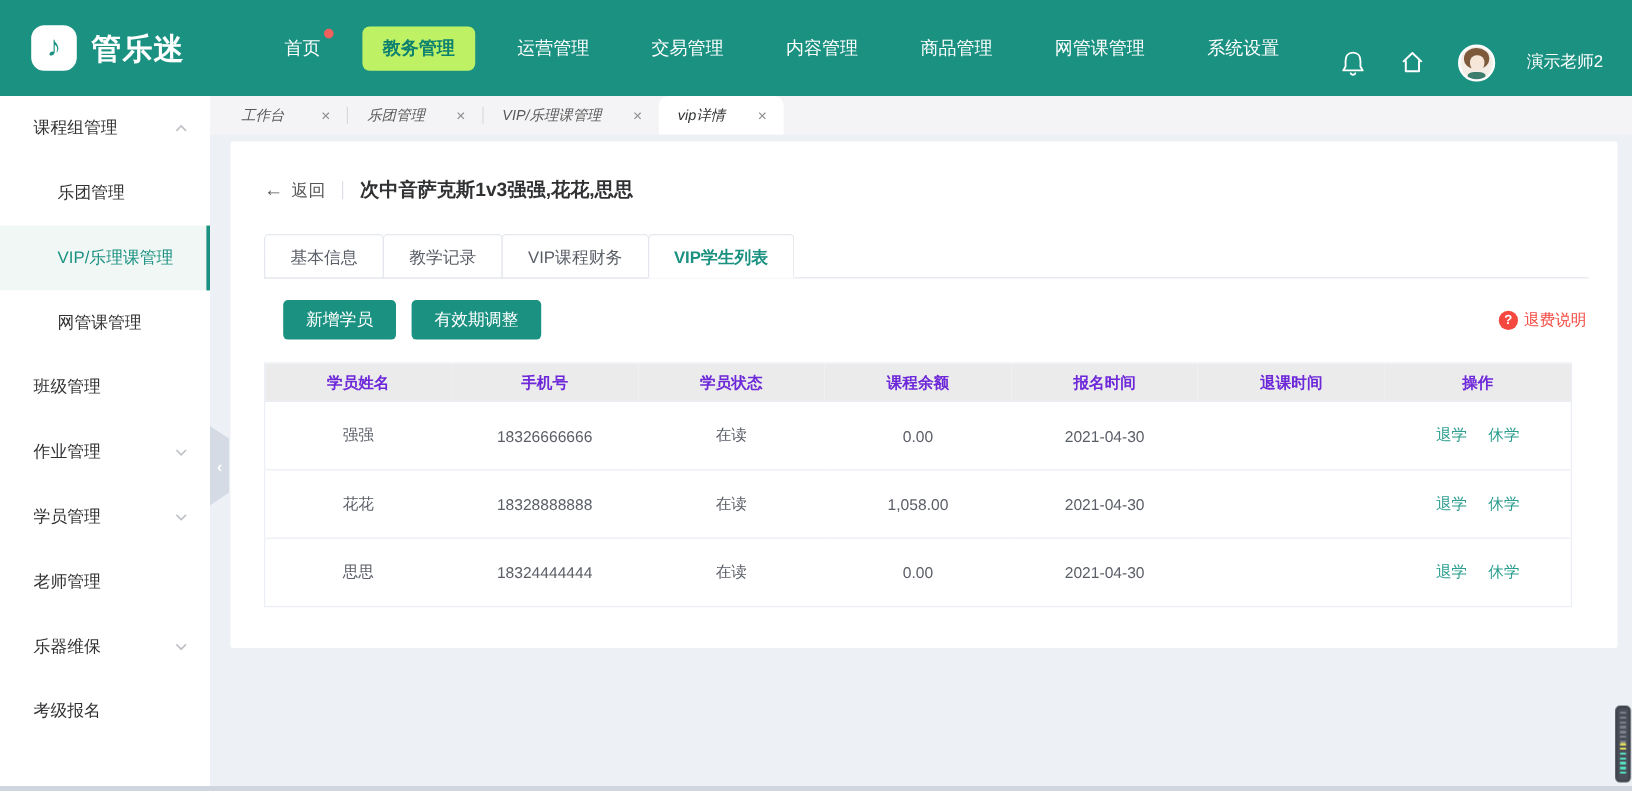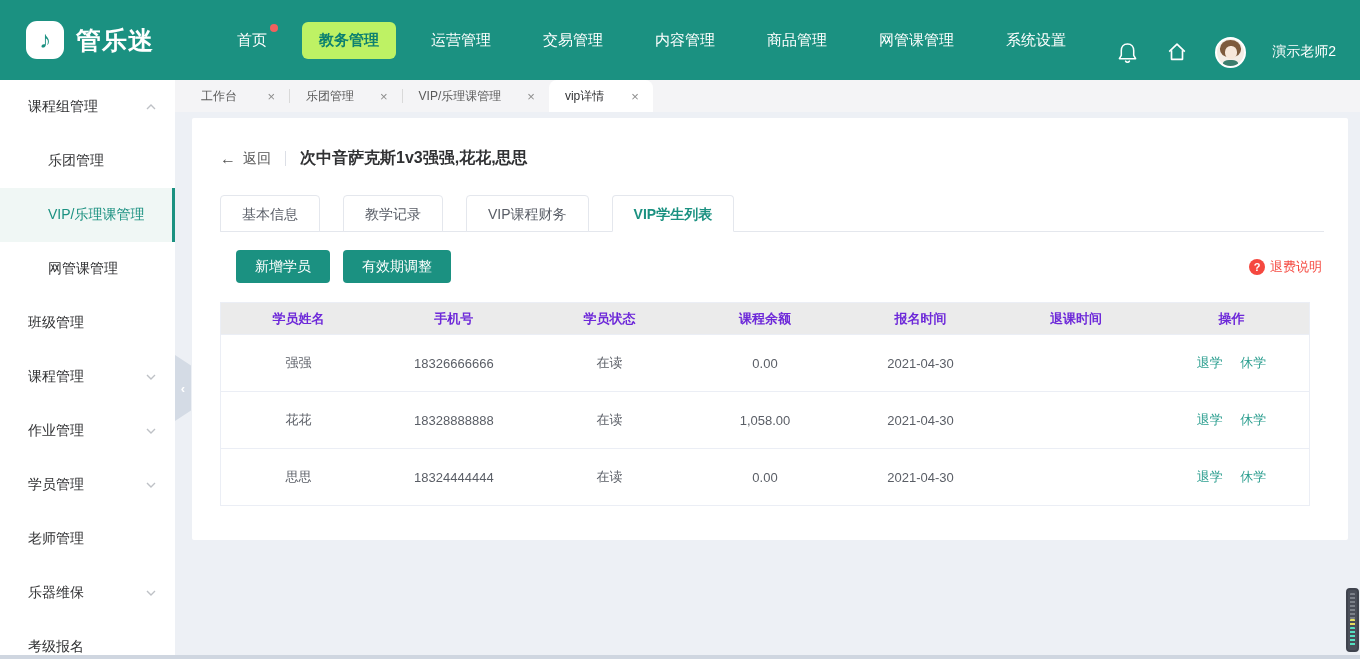--- a/index.html
+++ b/index.html
@@ -35,35 +35,35 @@
   .side-item .grow { flex:1; }
   .side-chevron { width:12px; height:12px; flex:none; opacity:.55; }
 
   .collapse-handle { position:absolute; left:175px; top:355px; width:16px; height:66px; z-index:4;
     background:#d4dbe5; clip-path:polygon(0 0,100% 16%,100% 84%,0 100%);
     display:flex; align-items:center; justify-content:center; color:#fff; font-size:13px; font-weight:bold; cursor:pointer; }
 
   
   .main { flex:1; display:flex; flex-direction:column; min-width:0; }
   .tabstrip { height:32px; background:#f4f4f6; display:flex; align-items:stretch; padding-left:10px; flex:none; }
-  .ttab { display:flex; align-items:center; gap:26px; padding:0 14px 0 16px; font-size:12px; color:#595959; cursor:pointer; white-space:nowrap; min-width:104px; justify-content:space-between; }
+  .ttab { display:flex; align-items:center; gap:26px; padding:0 14px 0 16px; font-size:12px; color:#595959; cursor:pointer; white-space:nowrap; min-width:104px; justify-content:space-between;font-style:italic; }
   .ttab .x { color:#8c8c8c; font-size:13px; cursor:pointer; }
   .ttab.active { background:#fff; border-radius:8px 8px 0 0; color:#303133; }
   .tdiv { width:1px; height:14px; background:#d9d9d9; align-self:center; }
 
   .workarea { flex:1; padding:6px 12px 0 17px; overflow:hidden; }
   .card { background:#fff; min-height:422px; border-radius:2px; padding:30px 24px 28px 28px; }
 
   .back-row { display:flex; align-items:center; gap:14px; }
   .back-link { display:flex; align-items:center; gap:7px; color:#555; font-size:14px; cursor:pointer; }
   .back-arrow { font-size:16px; }
   .vdiv { width:1px; height:15px; background:#dcdfe6; }
   .page-title { font-size:16px; font-weight:bold; color:#303133; }
 
-  .detail-tabs { display:flex; margin-top:26px; border-bottom:1px solid #e4e7ed;gap:24px; }
+  .detail-tabs { display:flex; margin-top:26px; border-bottom:1px solid #e4e7ed; }
   .dtab { padding:0 21px; height:37px; line-height:36px; font-size:14px; color:#585d66; background:#fff;
     border:1px solid #e4e7ed; border-radius:4px 4px 0 0; margin-bottom:-1px; margin-right:-1px; cursor:pointer; }
   .dtab.active { color:#1b9181; font-weight:bold; border-bottom-color:#fff; }
 
   .action-row { display:flex; align-items:center; margin-top:18px;padding-left:16px; }
   .btn { height:33px; padding:0 19px; background:#1b9181; color:#fff; font-size:14px; border:none; border-radius:4px; cursor:pointer; margin-right:13px; font-family:inherit; }
   .refund { margin-left:auto; display:flex; align-items:center; gap:5px; color:#f5483f; font-size:13px; cursor:pointer; padding-right:2px; }
   .qmark { width:16px; height:16px; border-radius:50%; background:#f5483f; color:#fff; font-size:11px; font-weight:bold; display:flex; align-items:center; justify-content:center; }
 
   .stu-table { width:calc(100% - 14px); margin-top:19px; border-collapse:collapse; table-layout:fixed; border:1px solid #ebeef5; }
@@ -138,26 +138,20 @@
     <div class="side-item child active">
       <span class="grow">VIP/乐理课管理</span>
     </div>
     <div class="side-item child">
       <span class="grow">网管课管理</span>
     </div>
     <div class="side-item">
       <span class="grow">班级管理</span>
     </div>
     <div class="side-item">
-      <span class="grow">课程管理</span>
-      <svg class="side-chevron" viewBox="0 0 12 12" fill="none" stroke="#8a9099" stroke-width="1.4">
-          <path d="M2 4 L6 8 L10 4"></path>
-        </svg>
-    </div>
-    <div class="side-item">
       <span class="grow">作业管理</span>
       <svg class="side-chevron" viewBox="0 0 12 12" fill="none" stroke="#8a9099" stroke-width="1.4">
           <path d="M2 4 L6 8 L10 4"></path>
         </svg>
     </div>
     <div class="side-item">
       <span class="grow">学员管理</span>
       <svg class="side-chevron" viewBox="0 0 12 12" fill="none" stroke="#8a9099" stroke-width="1.4">
           <path d="M2 4 L6 8 L10 4"></path>
         </svg>

